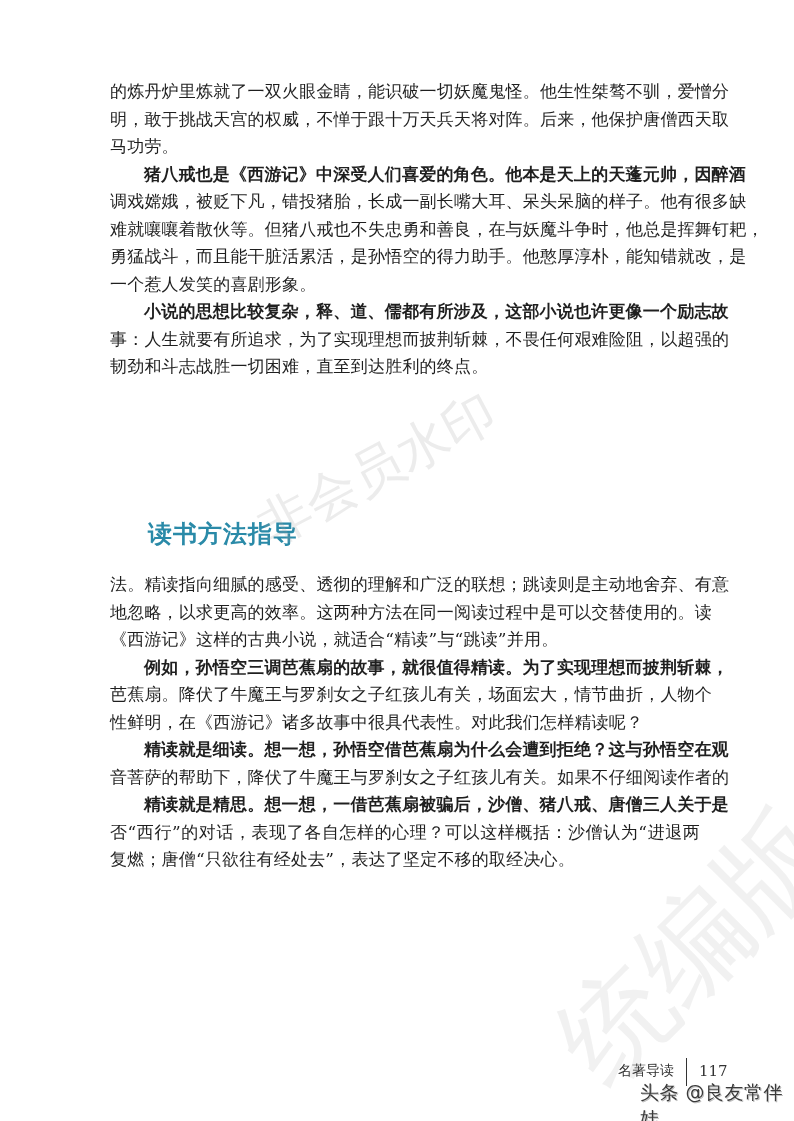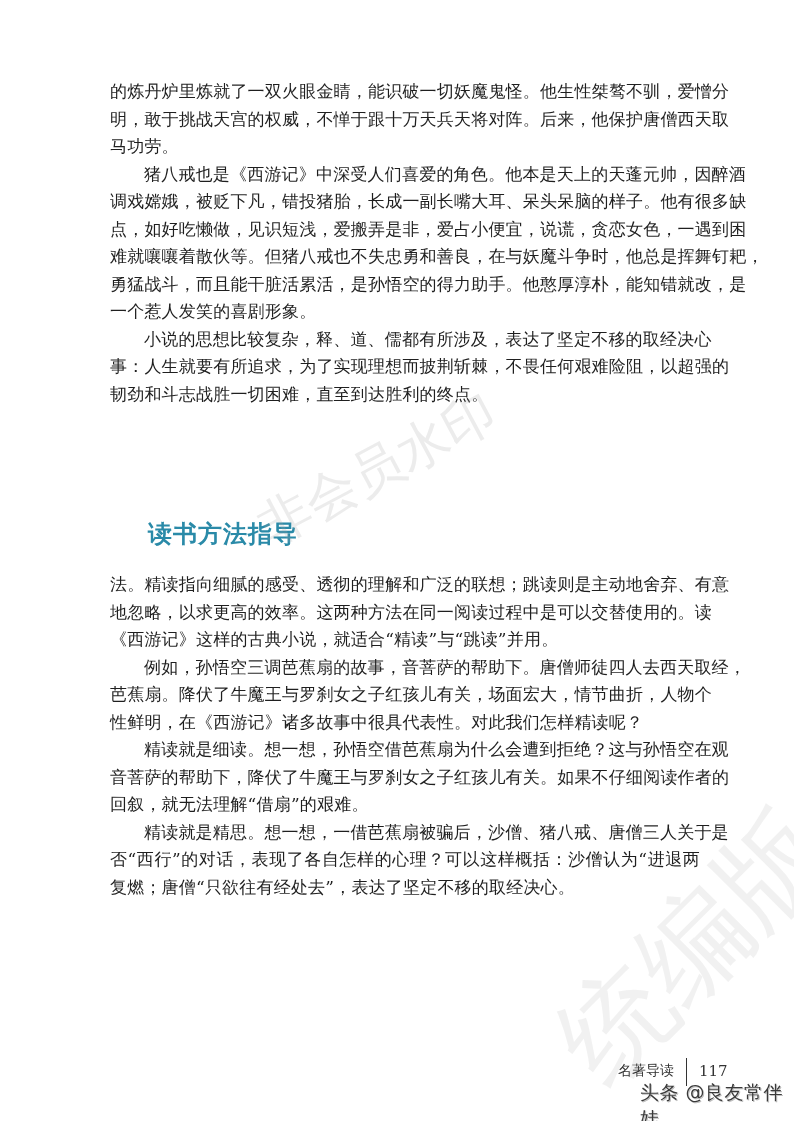--- a/index.html
+++ b/index.html
@@ -34,20 +34,21 @@
       white-space: nowrap;
       letter-spacing: 0.2px;
       text-align: justify;
       text-align-last: justify;
     }
     .line.last {
       text-align-last: left;
     }
     .line.indent {
       padding-left: 34px;
+      font-weight: bold;
     }
     .section-title {
       position: absolute;
       left: 142px;
       top: 518px;
       font-size: 24px;
       font-weight: bold;
       color: #2a8aa8;
       font-family: "DejaVu Sans", "Liberation Sans", sans-serif;
       letter-spacing: 1px;
@@ -114,46 +115,44 @@
 <div class="page">
 
   <div class="text-block" style="top:78px;">
 
     <span class="line">的炼丹炉里炼就了一双火眼金睛，能识破一切妖魔鬼怪。他生性桀骜不驯，爱憎分</span>
     <span class="line">明，敢于挑战天宫的权威，不惮于跟十万天兵天将对阵。后来，他保护唐僧西天取</span>
     <span class="line last">马功劳。</span>
 
     <span class="line indent">猪八戒也是《西游记》中深受人们喜爱的角色。他本是天上的天蓬元帅，因醉酒</span>
     <span class="line">调戏嫦娥，被贬下凡，错投猪胎，长成一副长嘴大耳、呆头呆脑的样子。他有很多缺</span>
-    <span class="line">点，如好吃懒做，见识短浅，爱搬弄是非，爱占小便宜，说谎，贪恋女色，一遇到困</span>
     <span class="line">难就嚷嚷着散伙等。但猪八戒也不失忠勇和善良，在与妖魔斗争时，他总是挥舞钉耙，</span>
     <span class="line">勇猛战斗，而且能干脏活累活，是孙悟空的得力助手。他憨厚淳朴，能知错就改，是</span>
     <span class="line last">一个惹人发笑的喜剧形象。</span>
 
-    <span class="line indent">小说的思想比较复杂，释、道、儒都有所涉及，表达了坚定不移的取经决心</span>
+    <span class="line indent">小说的思想比较复杂，释、道、儒都有所涉及，这部小说也许更像一个励志故</span>
     <span class="line">事：人生就要有所追求，为了实现理想而披荆斩棘，不畏任何艰难险阻，以超强的</span>
     <span class="line last">韧劲和斗志战胜一切困难，直至到达胜利的终点。</span>
   </div>
 
   <div class="section-title">读书方法指导</div>
 
   <div class="watermark-top">非会员水印</div>
 
   <div class="text-block" style="top:571px;">
     <span class="line">法。精读指向细腻的感受、透彻的理解和广泛的联想；跳读则是主动地舍弃、有意</span>
     <span class="line">地忽略，以求更高的效率。这两种方法在同一阅读过程中是可以交替使用的。读</span>
     <span class="line last">《西游记》这样的古典小说，就适合“精读”与“跳读”并用。</span>
 
-    <span class="line indent">例如，孙悟空三调芭蕉扇的故事，音菩萨的帮助下。唐僧师徒四人去西天取经，</span>
+    <span class="line indent">例如，孙悟空三调芭蕉扇的故事，就很值得精读。为了实现理想而披荆斩棘，</span>
     <span class="line">芭蕉扇。降伏了牛魔王与罗刹女之子红孩儿有关，场面宏大，情节曲折，人物个</span>
     <span class="line last">性鲜明，在《西游记》诸多故事中很具代表性。对此我们怎样精读呢？</span>
 
     <span class="line indent">精读就是细读。想一想，孙悟空借芭蕉扇为什么会遭到拒绝？这与孙悟空在观</span>
     <span class="line">音菩萨的帮助下，降伏了牛魔王与罗刹女之子红孩儿有关。如果不仔细阅读作者的</span>
-    <span class="line last">回叙，就无法理解“借扇”的艰难。</span>
 
     <span class="line indent">精读就是精思。想一想，一借芭蕉扇被骗后，沙僧、猪八戒、唐僧三人关于是</span>
     <span class="line">否“西行”的对话，表现了各自怎样的心理？可以这样概括：沙僧认为“进退两</span>
     <span class="line last">复燃；唐僧“只欲往有经处去”，表达了坚定不移的取经决心。</span>
   </div>
 
   <div class="watermark-bottom">统编版</div>
 
   <div class="footer">
     <span>名著导读</span>

